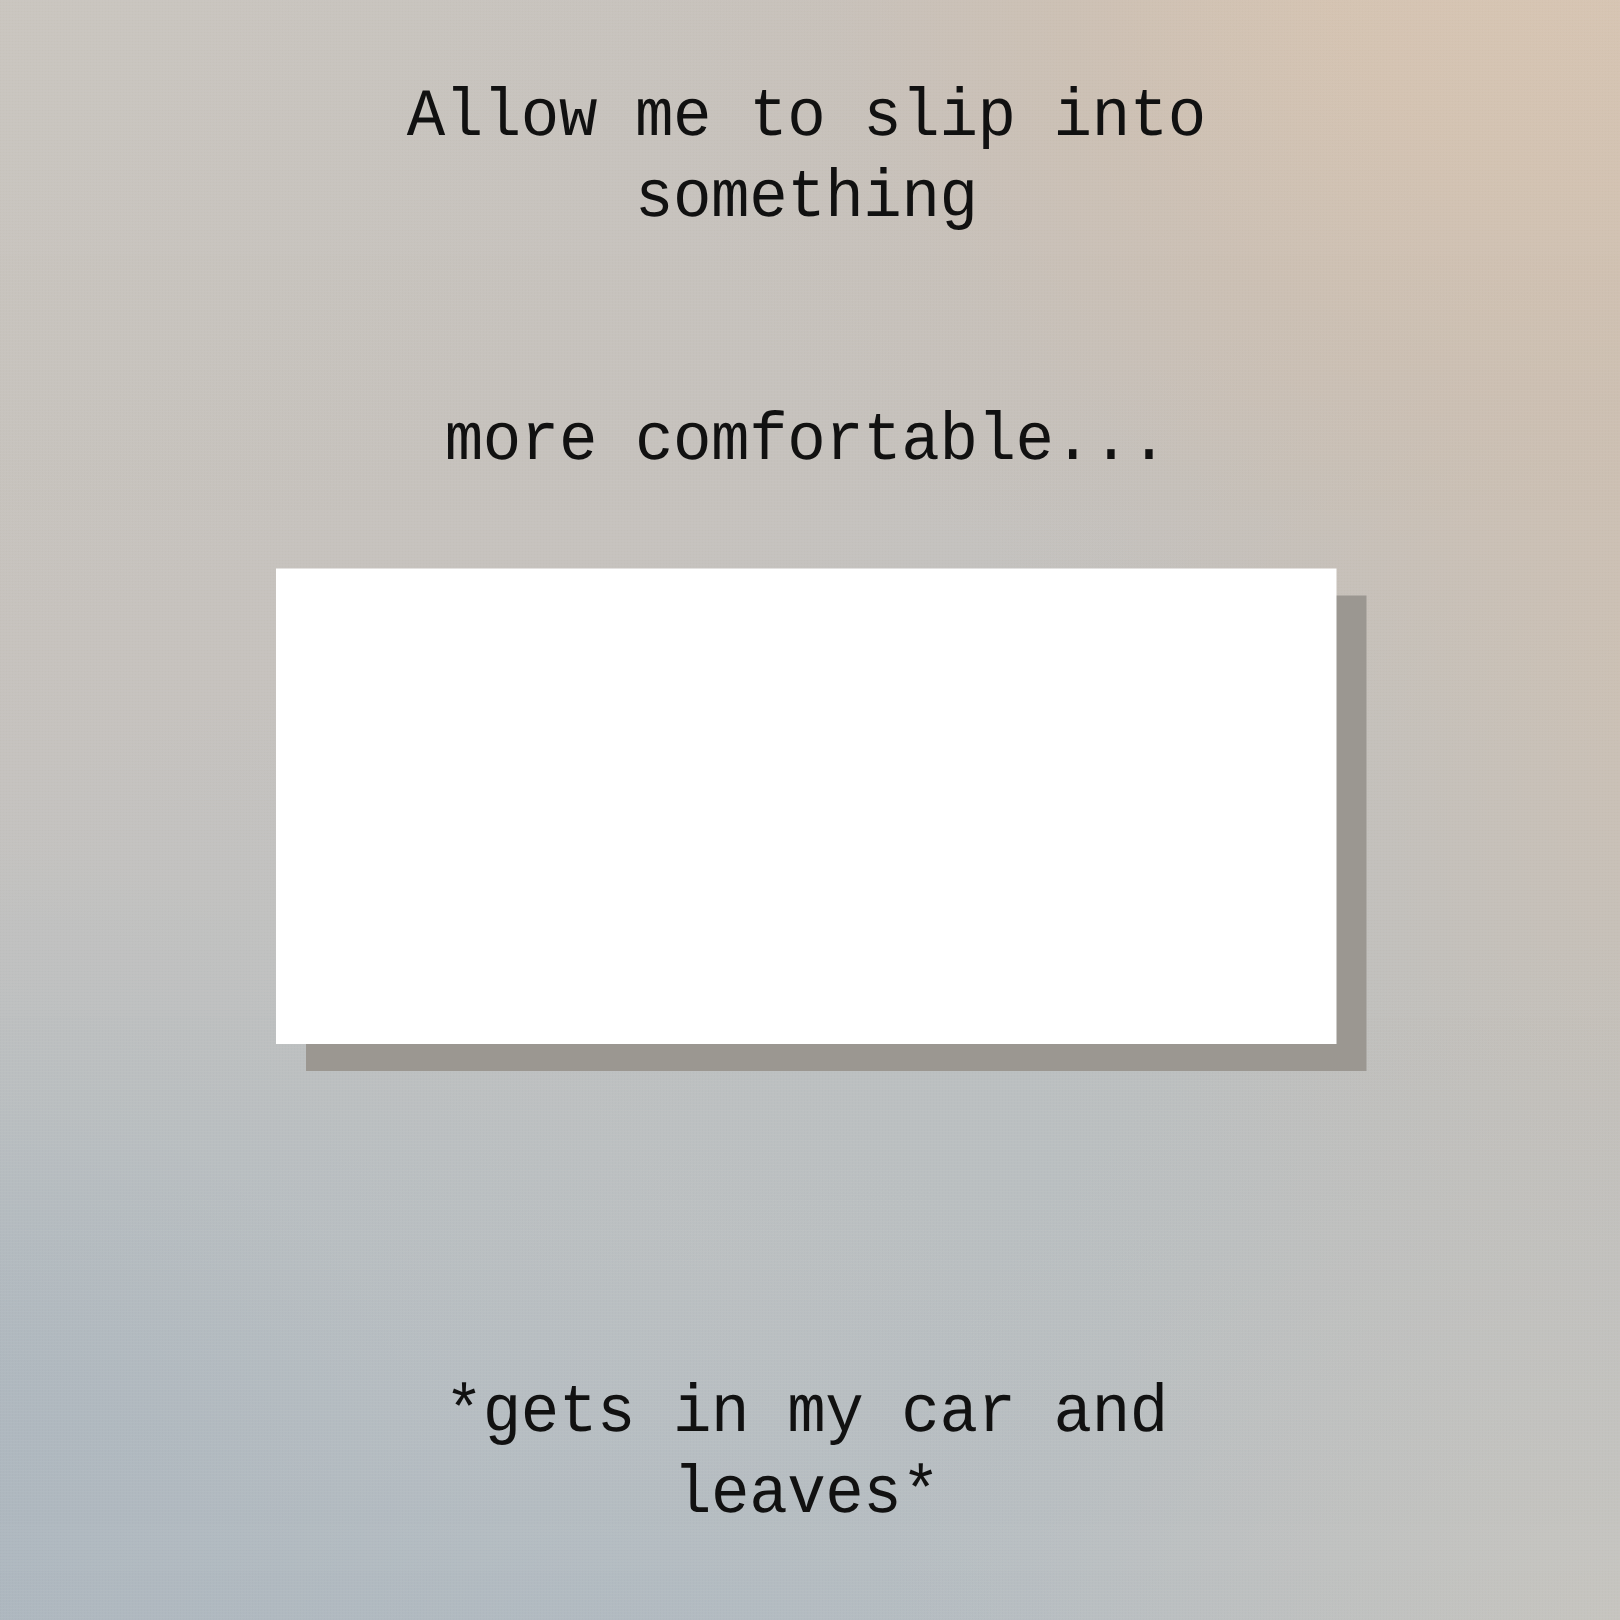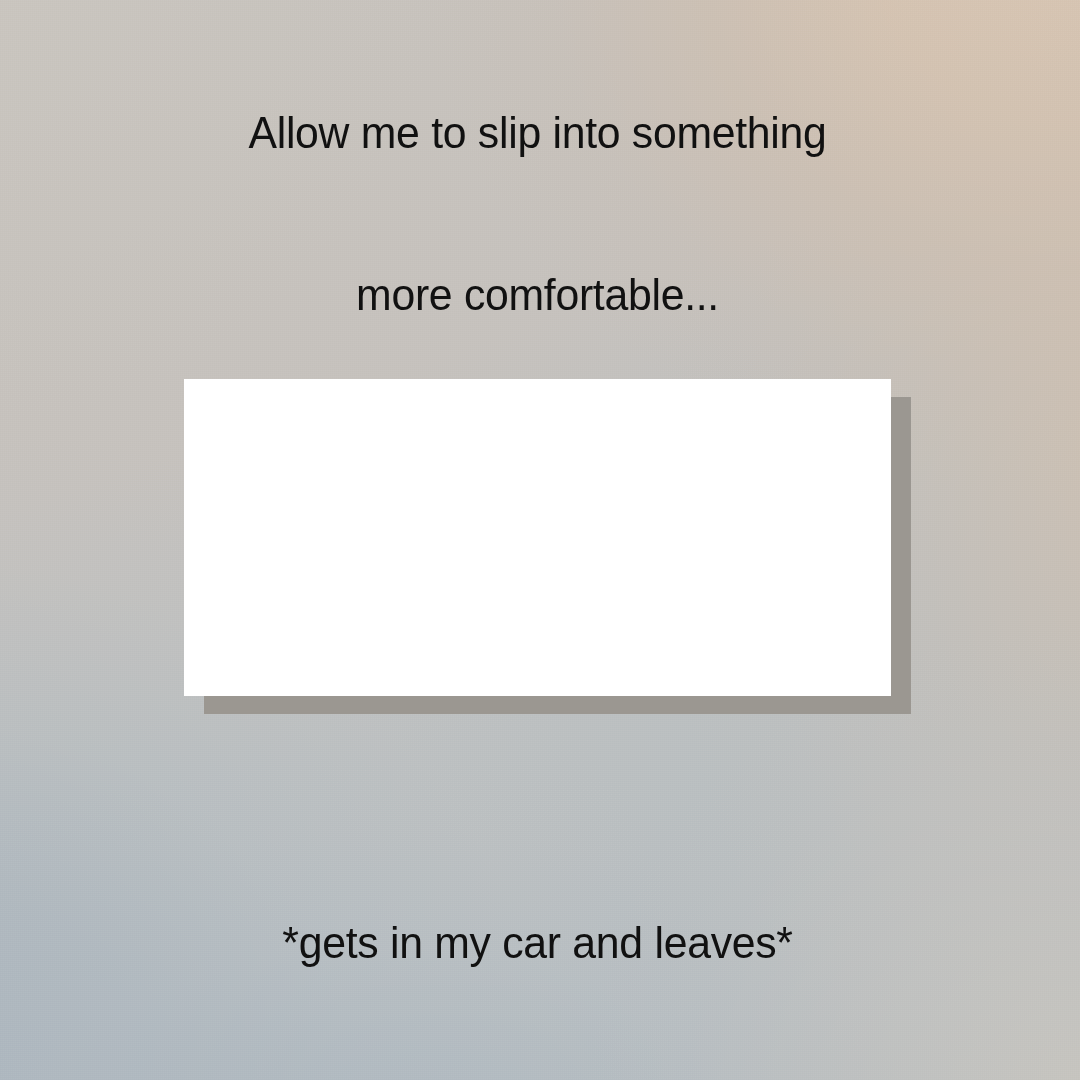--- a/index.html
+++ b/index.html
@@ -14,20 +14,21 @@
     font-family: "Liberation Sans", "DejaVu Sans", sans-serif;
   }
 
   
   #canvas {
     position: relative;
     width: 1080px;
     height: 1080px;
     overflow: hidden;
     background-color: #c3c2be;
+    font-family: Liberation Mono, monospace;
   }
 
   
   .bg-layer {
     position: absolute;
     inset: 0;
     pointer-events: none;
   }
 
   #bg-base {

